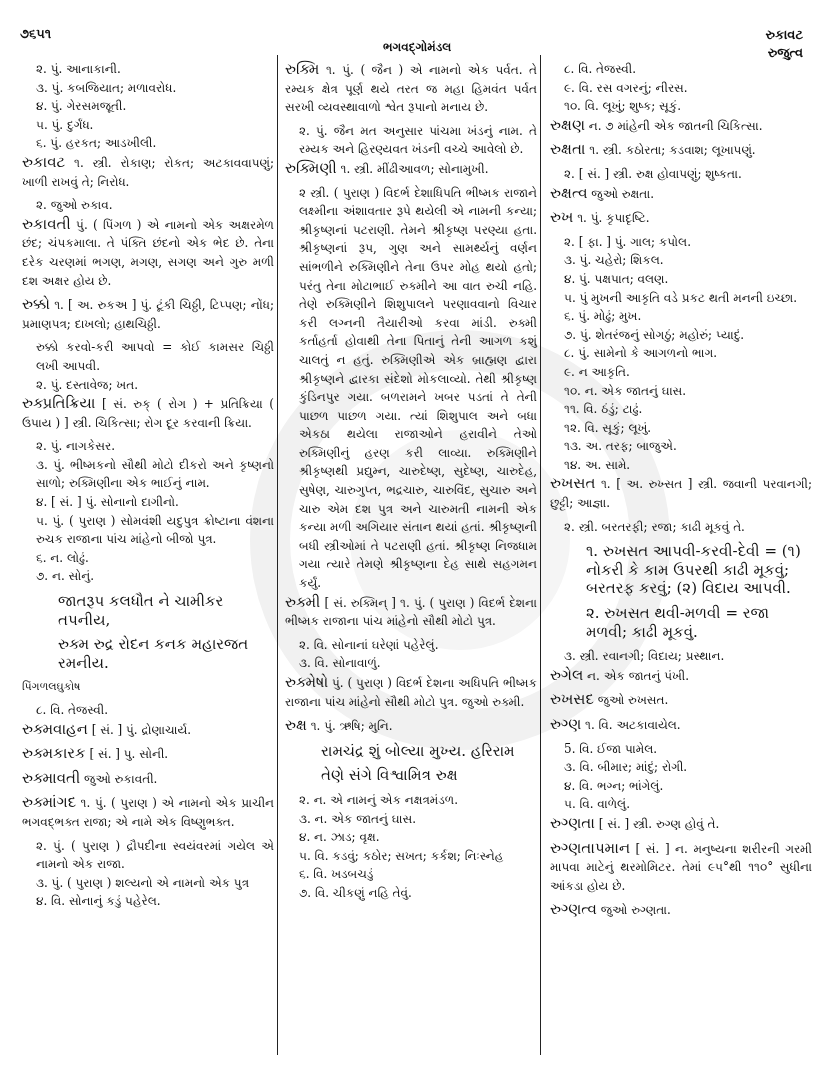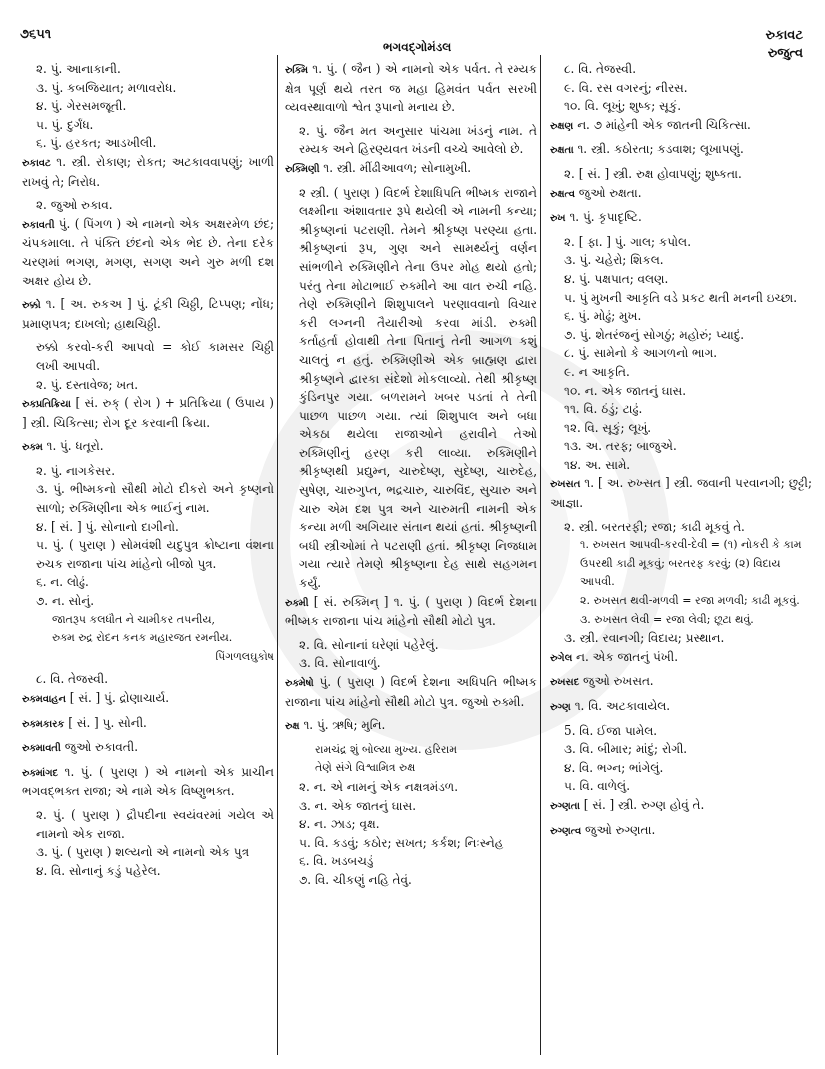--- a/index.html
+++ b/index.html
@@ -20,24 +20,24 @@
   .hdr-center { position: absolute; left: 345px; top: 32px; font-size: 12px; font-weight: bold; margin-left: 38px; }
   .hdr-right { position: absolute; right: 22px; top: 18px; font-size: 13px; font-weight: bold; text-align: right; line-height: 18px; }
   .col { position: absolute; top: 60px; font-size: 12px; line-height: 18.6px; z-index: 1; }
   .col1 { left: 22px; width: 252px; }
   .col2 { left: 285px; width: 252px; }
   .col3 { left: 550px; width: 262px; }
   .rule { position: absolute; width: 1px; background: #222; z-index: 1; }
   .rule1 { left: 277px; top: 55px; height: 1000px; }
   .rule2 { left: 540px; top: 55px; height: 1000px; }
   .entry { margin: 0 0 5px 0; text-align: justify; }
-  .hw { font-weight: bold; font-size: 10px; }
+  .hw { font-weight: normal; font-size: 15px; }
   .sense { padding-left: 14px; margin: 0; text-align: justify; }
-  .quote { padding-left: 30px; margin: 0; font-size: 11px; }
-  .cite { text-align: right; font-size: 11px; margin: 0 0 4px 0; }
+  .quote { padding-left: 30px; margin: 6px; font-size: 15px; }
+  .cite { font-size: 11px; margin: 0 0 4px 0; }
 </style>
 </head>
 <body>
 
 <div class="watermark"></div>
 <div class="watermark2"></div>
 
 <div class="header">
   <div class="hdr-left">૭૬૫૧</div>
   <div class="hdr-center">ભગવદ્ગોમંડલ</div>
@@ -56,21 +56,20 @@
     <p class="sense">૪. પું. ગેરસમજૂતી.</p>
     <p class="sense">૫. પું. દુર્ગંધ.</p>
     <p class="sense">૬. પું. હરકત; આડખીલી.</p>
     <p class="entry"><span class="hw">રુકાવટ</span><span> ૧. સ્ત્રી. રોકાણ; રોકત; અટકાવવાપણું; ખાળી રાખવું તે; નિરોધ.</span></p>
     <p class="sense">૨. જુઓ રુકાવ.</p>
     <p class="entry"><span class="hw">રુકાવતી</span><span> પું. ( પિંગળ ) એ નામનો એક અક્ષરમેળ છંદ; ચંપકમાલા. તે પંક્તિ છંદનો એક ભેદ છે. તેના દરેક ચરણમાં ભગણ, મગણ, સગણ અને ગુરુ મળી દશ અક્ષર હોય છે.</span></p>
     <p class="entry"><span class="hw">રુક્કો</span><span> ૧. [ અ. રુકઅ ] પું. ટૂંકી ચિઠ્ઠી, ટિપ્પણ; નોંધ; પ્રમાણપત્ર; દાખલો; હાથચિઠ્ઠી.</span></p>
     <p class="sense">રુક્કો કરવો-કરી આપવો = કોઈ કામસર ચિઠ્ઠી લખી આપવી.</p>
     <p class="sense">૨. પું. દસ્તાવેજ; ખત.</p>
     <p class="entry"><span class="hw">રુક્પ્રતિક્રિયા</span><span> [ સં. રુક્ ( રોગ ) + પ્રતિક્રિયા ( ઉપાય ) ] સ્ત્રી. ચિકિત્સા; રોગ દૂર કરવાની ક્રિયા.</span></p>
-    <p class="entry"><span class="hw">રુક્મ</span><span> ૧. પું. ધતૂરો.</span></p>
     <p class="sense">૨. પું. નાગકેસર.</p>
     <p class="sense">૩. પું. ભીષ્મકનો સૌથી મોટો દીકરો અને કૃષ્ણનો સાળો; રુક્મિણીના એક ભાઈનું નામ.</p>
     <p class="sense">૪. [ સં. ] પું. સોનાનો દાગીનો.</p>
     <p class="sense">૫. પું. ( પુરાણ ) સોમવંશી યદુપુત્ર ક્રોષ્ટાના વંશના રુચક રાજાના પાંચ માંહેનો બીજો પુત્ર.</p>
     <p class="sense">૬. ન. લોઢું.</p>
     <p class="sense">૭. ન. સોનું.</p>
     <p class="quote">જાતરૂપ કલધૌત ને ચામીકર તપનીય,</p>
     <p class="quote">રુક્મ રુદ્ર રોદન કનક મહારજત રમનીય.</p>
     <p class="cite">પિંગળલઘુકોષ</p>
     <p class="sense">૮. વિ. તેજસ્વી.</p>
@@ -120,24 +119,24 @@
     <p class="sense">૯. ન આકૃતિ.</p>
     <p class="sense">૧૦. ન. એક જાતનું ઘાસ.</p>
     <p class="sense">૧૧. વિ. ઠંડું; ટાઢું.</p>
     <p class="sense">૧૨. વિ. સૂકું; લૂખું.</p>
     <p class="sense">૧૩. અ. તરફ; બાજુએ.</p>
     <p class="sense">૧૪. અ. સામે.</p>
     <p class="entry"><span class="hw">રુખસત</span><span> ૧. [ અ. રુખ્સત ] સ્ત્રી. જવાની પરવાનગી; છુટ્ટી; આજ્ઞા.</span></p>
     <p class="sense">૨. સ્ત્રી. બરતરફી; રજા; કાઢી મૂકવું તે.</p>
     <p class="quote">૧. રુખસત આપવી-કરવી-દેવી = (૧) નોકરી કે કામ ઉપરથી કાઢી મૂકવું; બરતરફ કરવું; (૨) વિદાય આપવી.</p>
     <p class="quote">૨. રુખસત થવી-મળવી = રજા મળવી; કાઢી મૂકવું.</p>
-    <p class="quote">૩. રુખસત લેવી = રજા લેવી; છૂટા થવું.</p>
     <p class="sense">૩. સ્ત્રી. રવાનગી; વિદાય; પ્રસ્થાન.</p>
     <p class="entry"><span class="hw">રુગેલ</span><span> ન. એક જાતનું પંખી.</span></p>
     <p class="entry"><span class="hw">રુખસદ</span><span> જુઓ રુખસત.</span></p>
     <p class="entry"><span class="hw">રુગ્ણ</span><span> ૧. વિ. અટકાવાયેલ.</span></p>
     <p class="sense">5. વિ. ઈજા પામેલ.</p>
     <p class="sense">૩. વિ. બીમાર; માંદું; રોગી.</p>
     <p class="sense">૪. વિ. ભગ્ન; ભાંગેલું.</p>
     <p class="sense">૫. વિ. વાળેલું.</p>
     <p class="entry"><span class="hw">રુગ્ણતા</span><span> [ સં. ] સ્ત્રી. રુગ્ણ હોવું તે.</span></p>
+    <p class="entry"><span class="hw">રુગ્ણતાપમાન</span><span> [ સં. ] ન. મનુષ્યના શરીરની ગરમી માપવા માટેનું થરમોમિટર. તેમાં ૯૫°થી ૧૧૦° સુધીના આંકડા હોય છે.</span></p>
     <p class="entry"><span class="hw">રુગ્ણત્વ</span><span> જુઓ રુગ્ણતા.</span></p>
   </div>
 
 </body></html>

